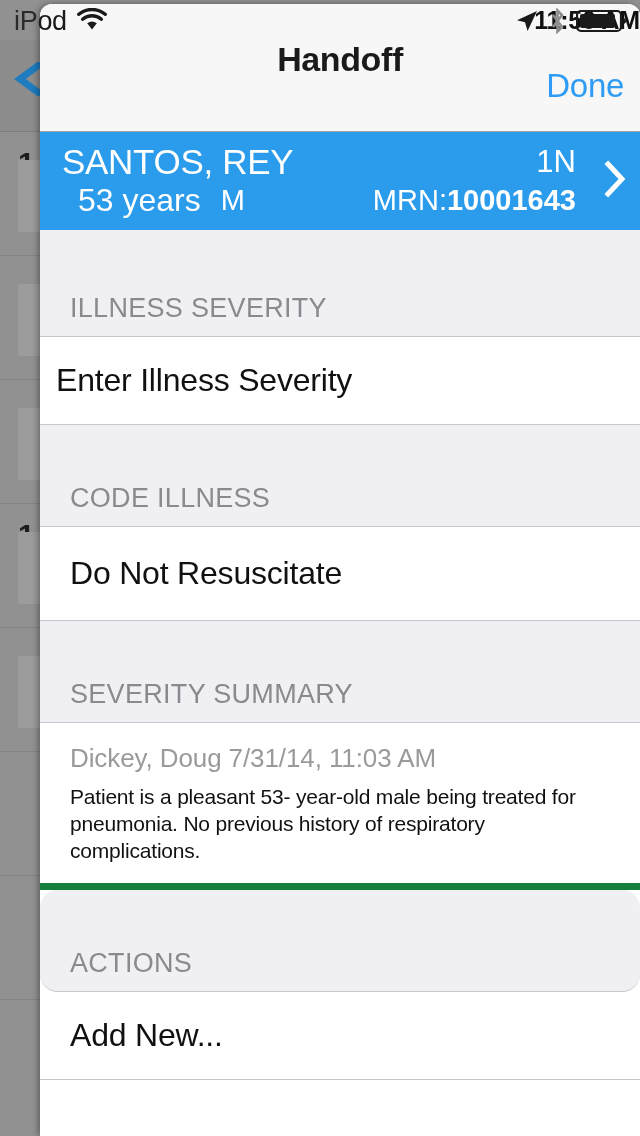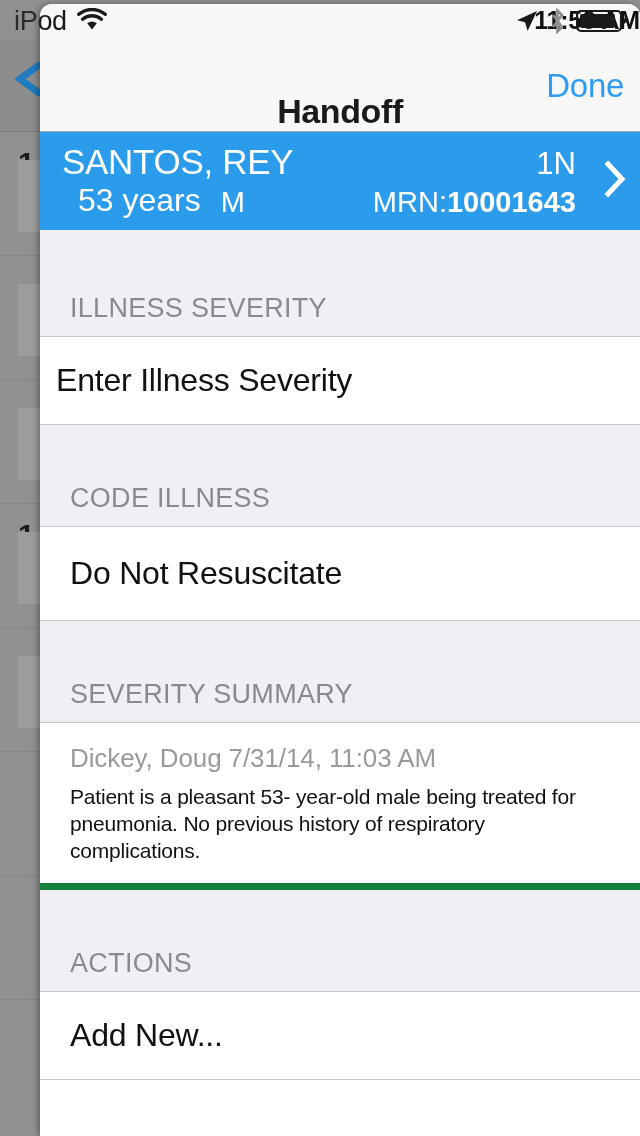--- a/index.html
+++ b/index.html
@@ -71,41 +71,41 @@
     top:2px;
   }
   .sb-right { position:absolute; right:12px; top:4px; display:flex; align-items:center; gap:10px; }
 
   
   .navbar {
     position:relative;
     height:92px;
     background:#f7f7f7;
     border-bottom:1px solid #a6a6a6;
-    display:flex; align-items:flex-end; justify-content:center;
+    display:flex; align-items:flex-start; justify-content:center;
   }
   .nav-title {
     font-size:34px; font-weight:bold; color:#1a1a1a; letter-spacing:-0.4px;
   }
   .nav-done {
     position:absolute; right:16px; top:50%; transform:translateY(-50%);
     font-size:33px; color:#2e9cf5; letter-spacing:-0.3px;
     cursor:pointer;
   }
 
   
   .patient-bar {
     position:relative;
     background:#2b9bec;
     height:98px;
     padding:10px 18px 10px 22px;
     color:#fff;
     cursor:pointer;
   }
-  .pb-top, .pb-bottom { display:flex; align-items:flex-end; }
+  .pb-top, .pb-bottom { display:flex; align-items:center; }
   .pb-name { font-size:35px; letter-spacing:-0.3px; }
   .pb-room { margin-left:auto; font-size:31px; padding-right:46px; }
   .pb-age { font-size:32px;margin-left:16px; }
   .pb-sex { font-size:29px; margin-left:20px; }
   .pb-mrn-wrap { margin-left:auto; font-size:29px; padding-right:46px; white-space:nowrap; }
   .pb-mrn-label { }
   .pb-mrn-value { font-weight:bold; }
   .pb-chevron {
     position:absolute; right:12px; top:50%; transform:translateY(-50%);
   }
@@ -253,20 +253,20 @@
   </div>
 
   <div class="section-header" style="height:102px;">
     <span class="sh-label">SEVERITY SUMMARY</span>
   </div>
   <div class="summary-cell">
     <div class="summary-meta">Dickey, Doug 7/31/14, 11:03 AM</div>
     <div class="summary-body">Patient is a pleasant 53- year-old male being treated for pneumonia. No previous history of respiratory complications.</div>
   </div>
 
-  <div class="section-header" style="height:102px;">
+  <div class="section-header" style="height:102px;border-radius:18px;">
     <span class="sh-label">ACTIONS</span>
   </div>
   <div class="cell" style="height:88px;">
     <span class="cell-text">Add New...</span>
   </div>
 
 </div>
 
 </body></html>

